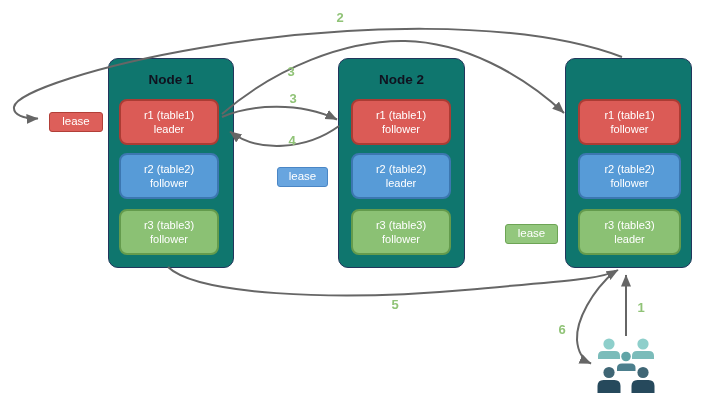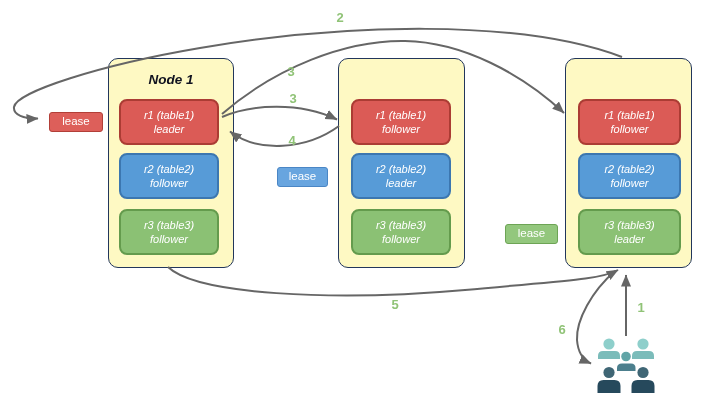--- a/index.html
+++ b/index.html
@@ -2,21 +2,21 @@
 <html><head>
 <meta charset="utf-8">
 <style>
   html,body{margin:0;padding:0;background:#fff;}
   .canvas{
     position:relative;width:704px;height:405px;background:#ffffff;
     font-family:"Liberation Sans","DejaVu Sans",sans-serif;overflow:hidden;
   }
   .node{
     position:absolute;top:58px;width:124px;height:208px;
-    background:#fef9c3;border:1.5px solid #22365c;border-radius:10px;font-style:italic;
+    background:#0f766e;border:1.5px solid #22365c;border-radius:10px;
   }
   .node-title{
     position:absolute;top:13px;left:0;right:0;text-align:center;
     font-weight:bold;font-size:13.5px;color:#10121f;
   }
   .replica{
     position:absolute;left:10px;width:100px;height:46px;border-radius:8px;
     color:#ffffff;font-size:11px;line-height:14px;text-align:center;
     display:flex;flex-direction:column;justify-content:center;border:2px solid;
     box-sizing:border-box;
@@ -54,20 +54,21 @@
       <div>r2 (table2)</div>
       <div>follower</div>
     </div>
     <div class="replica green r-bot">
       <div>r3 (table3)</div>
       <div>follower</div>
     </div>
   </div>
 
   <div class="node" style="left:338px;width:125px;">
+    <div class="node-title">Node 2</div>
     <div class="replica red r-top" style="left:12px;">
       <div>r1 (table1)</div>
       <div>follower</div>
     </div>
     <div class="replica blue r-mid" style="left:12px;">
       <div>r2 (table2)</div>
       <div>leader</div>
     </div>
     <div class="replica green r-bot" style="left:12px;">
       <div>r3 (table3)</div>

